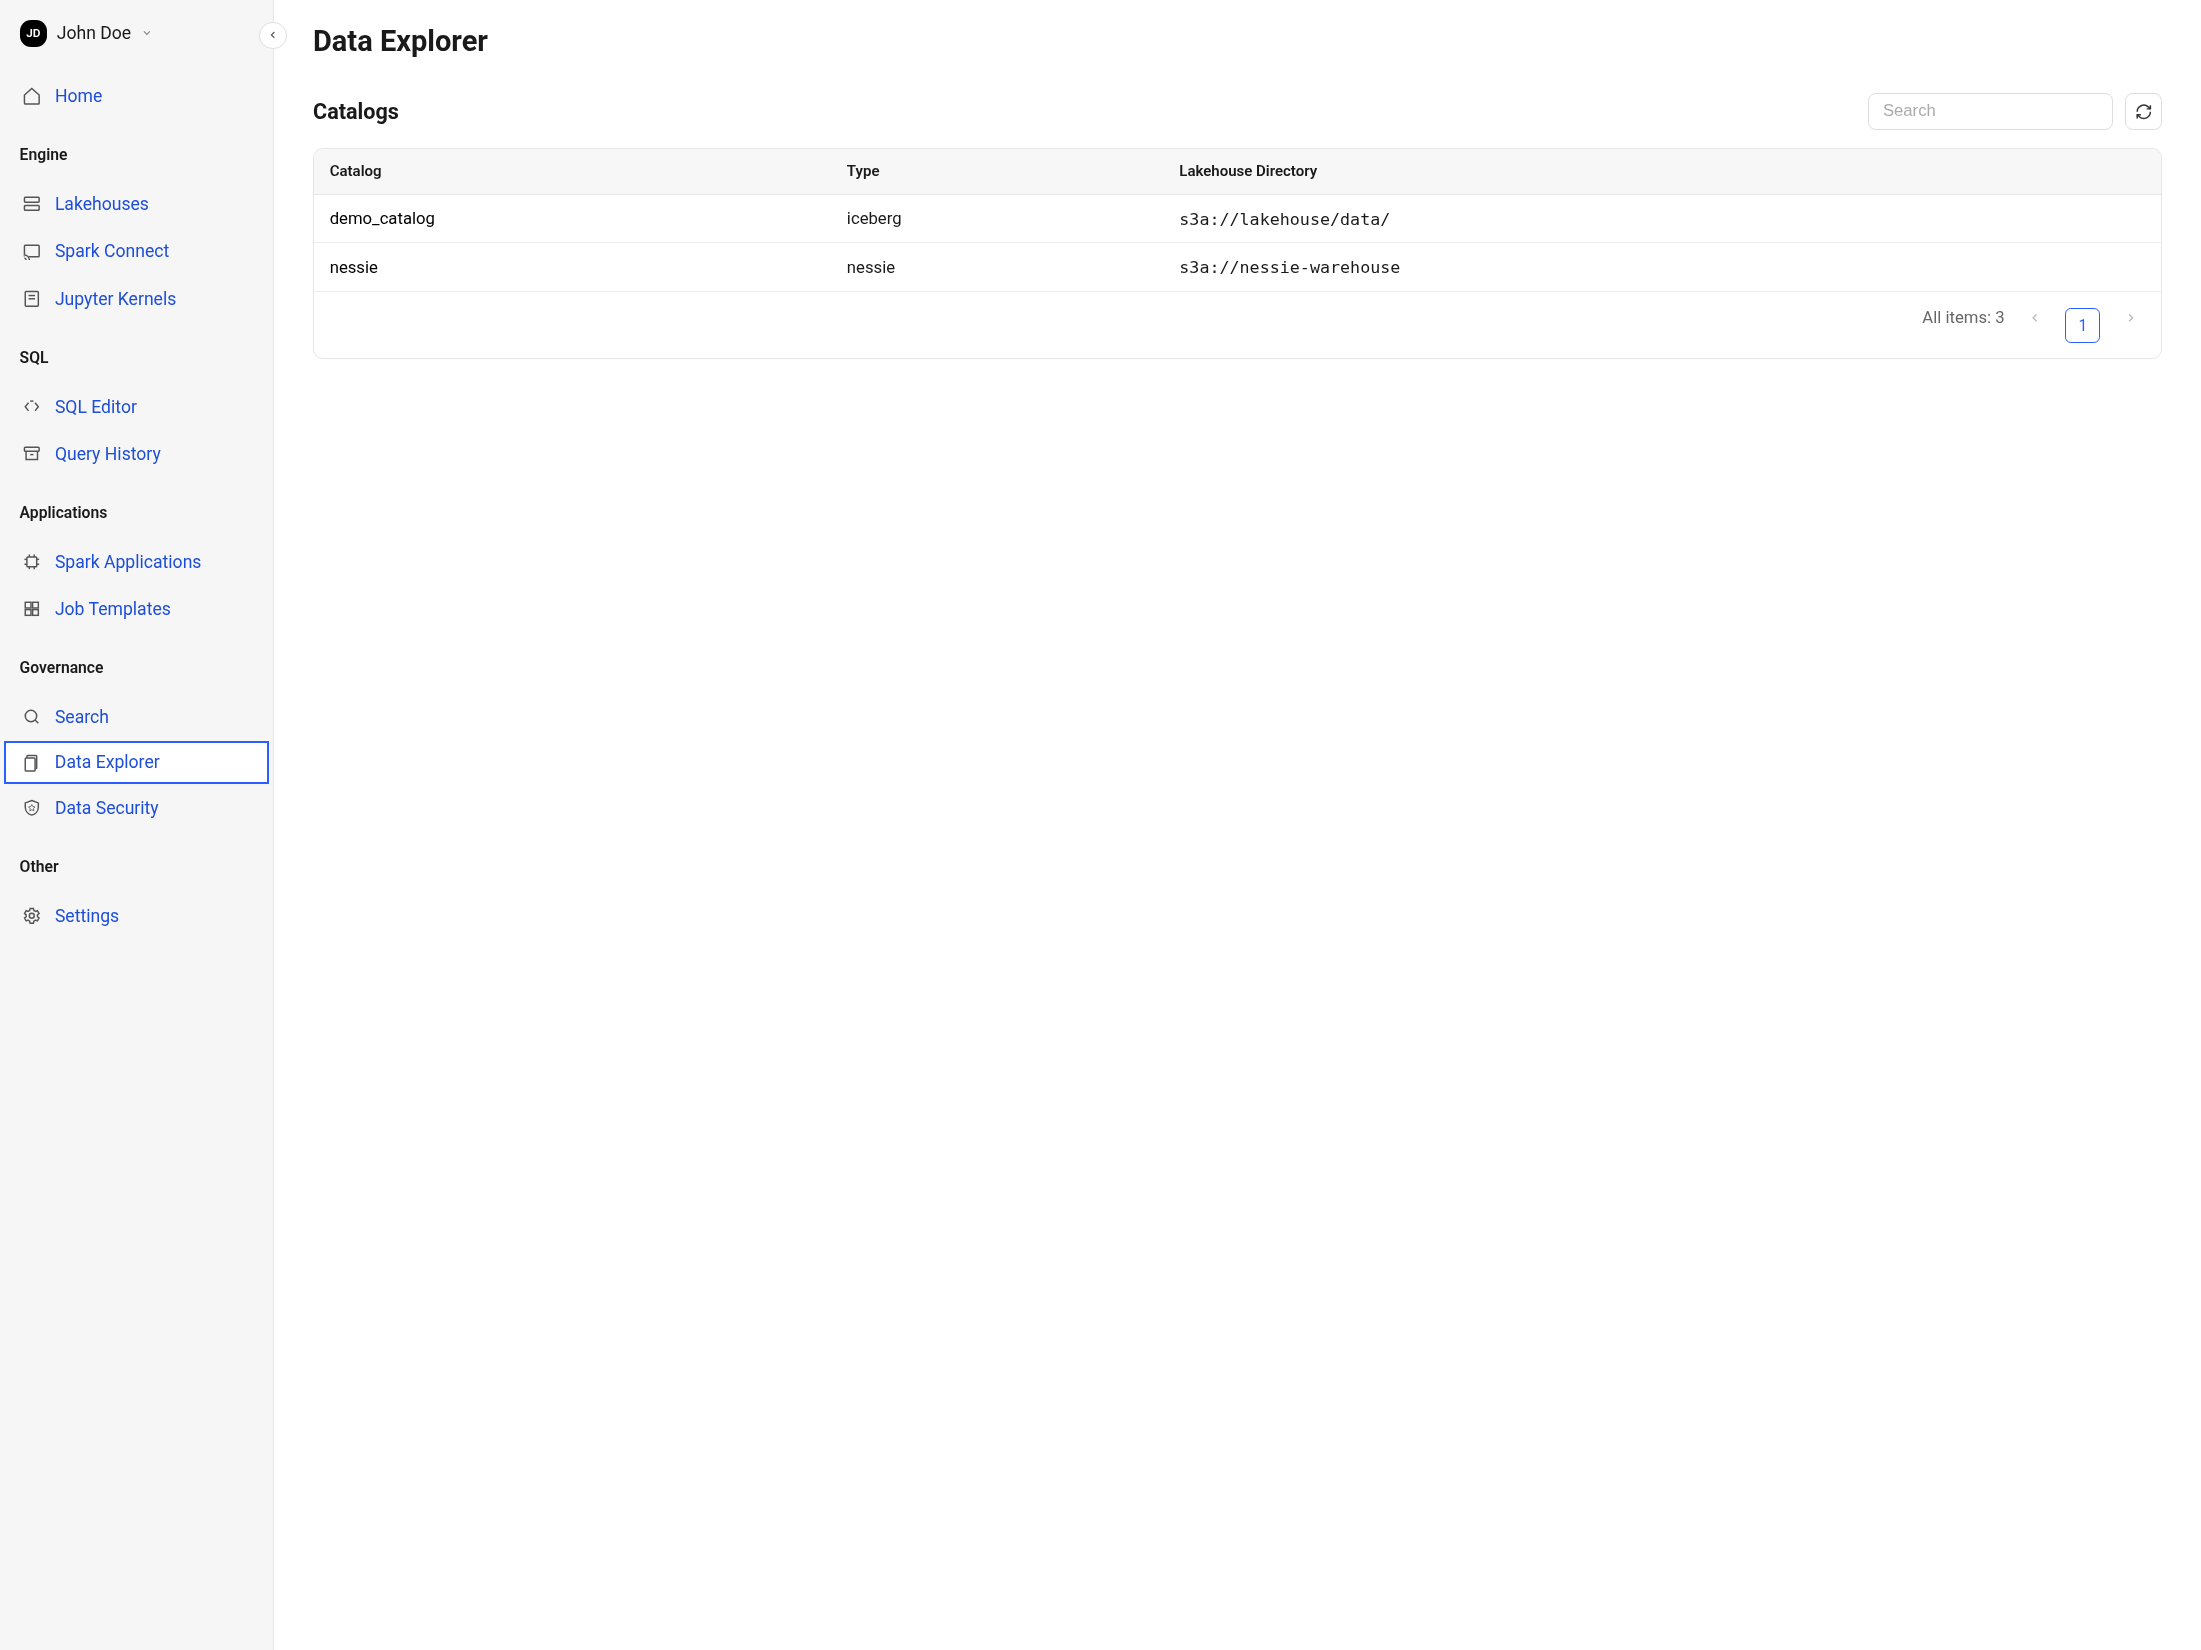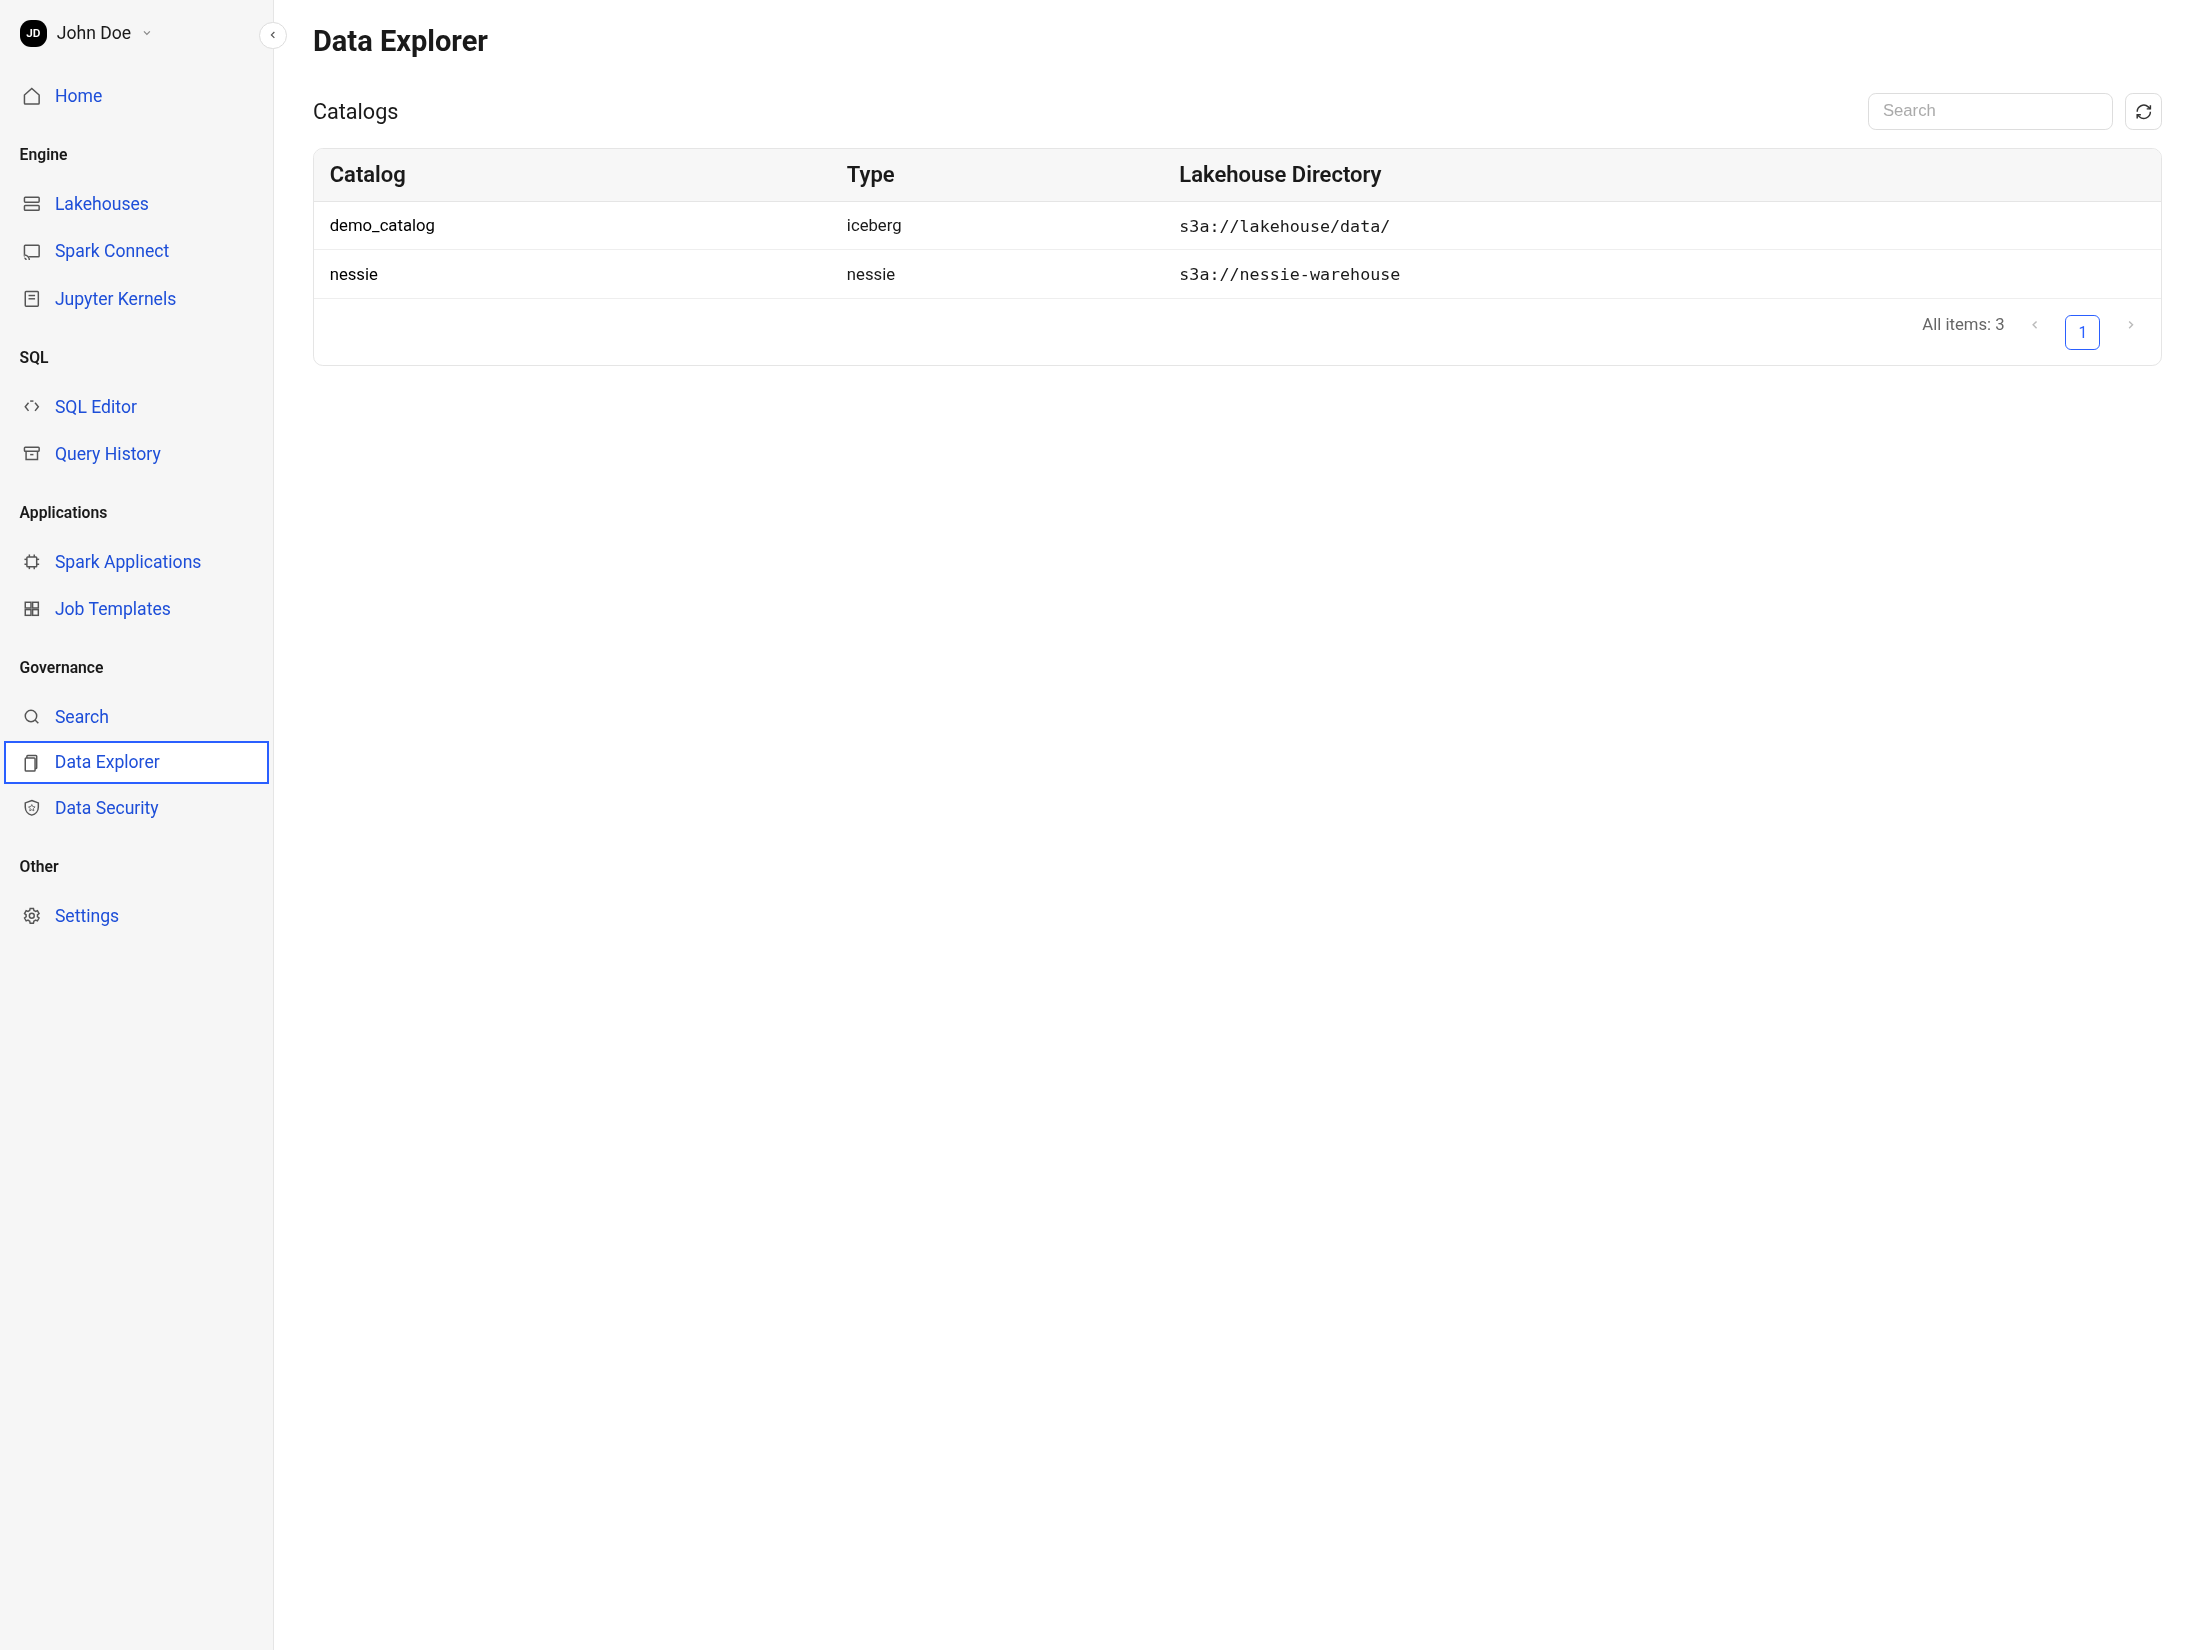--- a/index.html
+++ b/index.html
@@ -81,21 +81,21 @@
       margin-bottom: 35px;
     }
     .section-header {
       display: flex;
       align-items: center;
       justify-content: space-between;
       margin-bottom: 17.6px;
     }
     .section-header h2 {
       font-size: 21.6px;
-      font-weight: 400;
+      font-weight: 700;
     }
     .section-actions { display: flex; gap: 11.8px; align-items: center; }
     .search-input {
       width: 245px;
       padding: 7.8px 13.7px;
       border: 1px solid #ddd;
       border-radius: 7.8px;
       font-size: 16.7px;
       outline: none;
     }
@@ -113,21 +113,21 @@
       border: 1px solid #e5e5e5;
       border-radius: 9.8px;
       overflow: hidden;
     }
     table { width: 100%; border-collapse: collapse; }
     thead th {
       background: #f7f7f7;
       text-align: left;
       padding: 13.7px 15.7px;
       font-weight: 600;
-      font-size: 22px;
+      font-size: 15px;
       border-bottom: 1px solid #e5e5e5;
     }
     tbody td {
       padding: 13.7px 15.7px;
       border-bottom: 1px solid #eee;
       font-size: 16.7px;
     }
     tbody tr:last-child td { border-bottom: none; }
     .link { color: #000000; cursor: pointer; }
     .mono { font-family: 'SF Mono', Consolas, Monaco, monospace; font-size: 16.7px; }

